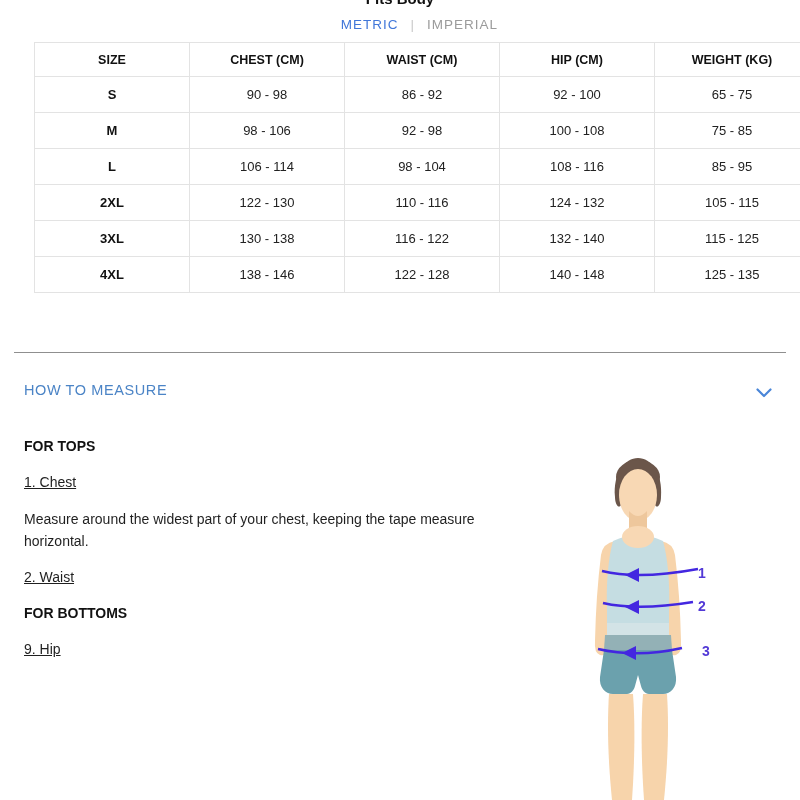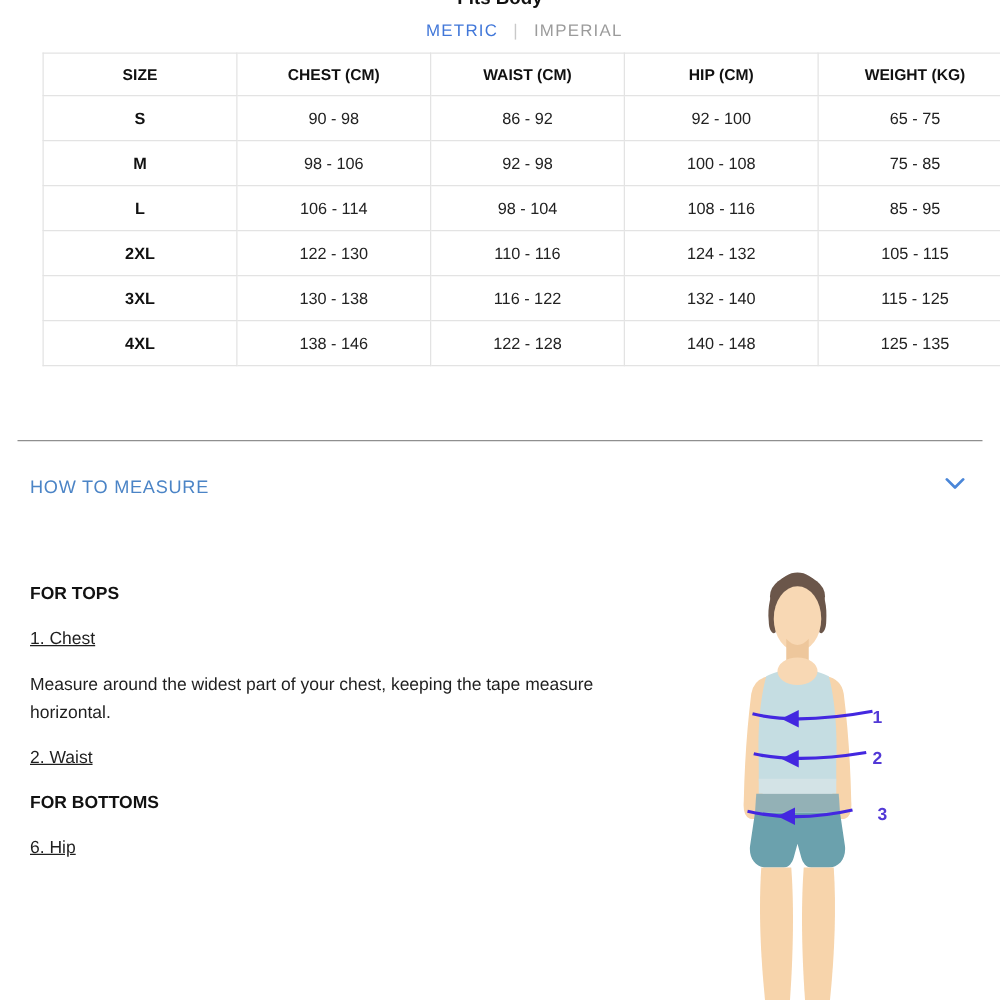--- a/index.html
+++ b/index.html
@@ -32,27 +32,27 @@
   }
   .size-table th { height:34px; font-size:12.5px; font-weight:bold; color:#111; }
   .size-table td { height:36px; font-size:13px; color:#222; }
   .size-table td.size-cell { font-weight:bold; color:#111; }
   .divider {
     position:absolute; top:352px; left:14px; width:772px; height:1px;
     background:#8f8f8f;
   }
   .htm-row {
     position:absolute; top:382px; left:24px; right:28px;
-    display:flex; justify-content:space-between; align-items:flex-start;
+    display:flex; justify-content:space-between; align-items:flex-end;
     cursor:pointer;
   }
   .htm-title { font-size:14.5px; color:#4b84c6; letter-spacing:0.6px; }
   .chevron { width:16px; height:10px; display:block; }
   .content {
-    position:absolute; top:464px; left:24px; width:505px;
+    position:absolute; top:436px; left:24px; width:505px;
   }
   .sec-heading { font-size:14px; font-weight:bold; color:#111; line-height:20px; margin-bottom:16px; }
   .step-label { display:inline-block; font-size:14px; color:#1f1f1f; text-decoration:underline; line-height:20px; margin-bottom:16px; }
   .step-text { font-size:14px; color:#1f1f1f; line-height:22px; margin-bottom:15px; }
   .figure-wrap {
     position:absolute; top:455px; left:545px; width:250px; height:345px;
   }
   .figure-wrap svg { display:block; width:250px; height:345px; }
   .measure-num {
     font-family:"Liberation Sans", sans-serif; font-size:14px; font-weight:bold; fill:#5239d6;
@@ -135,21 +135,21 @@
       <path d="M1.5 1.5 L8 8 L14.5 1.5" fill="none" stroke="#4a86d8" stroke-width="2.2" stroke-linecap="round" stroke-linejoin="round"></path>
     </svg>
   </div>
 
   <div class="content">
     <div class="sec-heading">FOR TOPS</div>
     <div><span class="step-label">1. Chest</span></div>
     <p class="step-text">Measure around the widest part of your chest, keeping the tape measure horizontal.</p>
     <div><span class="step-label">2. Waist</span></div>
     <div class="sec-heading">FOR BOTTOMS</div>
-    <div><span class="step-label">6. Hip</span></div>
+    <div><span class="step-label">9. Hip</span></div>
   </div>
 
   <div class="figure-wrap">
     <svg viewBox="0 0 250 345">
 
       <path d="M70 42 C68 18 80 3 93 3 C106 3 118 18 116 42 C116 50 112 54 110 50 C112 38 110 30 108 26 C100 30 84 30 78 24 C74 30 74 40 76 50 C74 54 70 50 70 42 Z" fill="#6b564a"></path>
       <ellipse cx="93" cy="22" rx="22" ry="17" fill="#6b564a"></ellipse>
 
       <ellipse cx="93" cy="40" rx="19" ry="26" fill="#f8d8b4"></ellipse>
 

